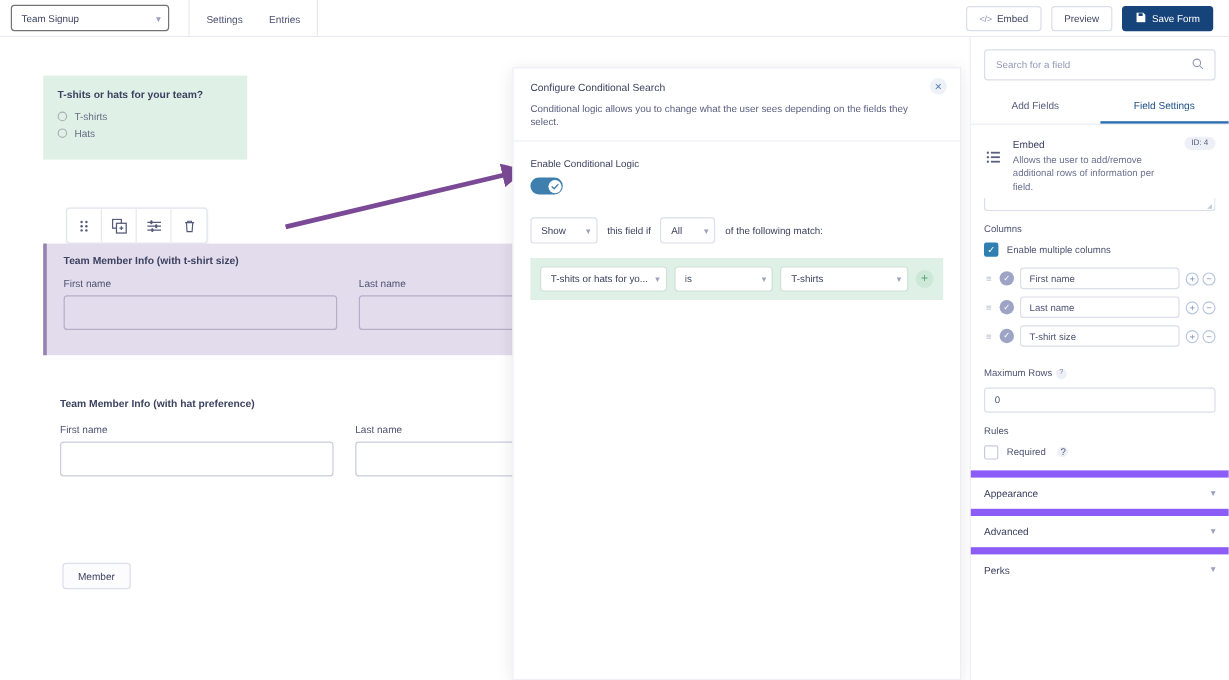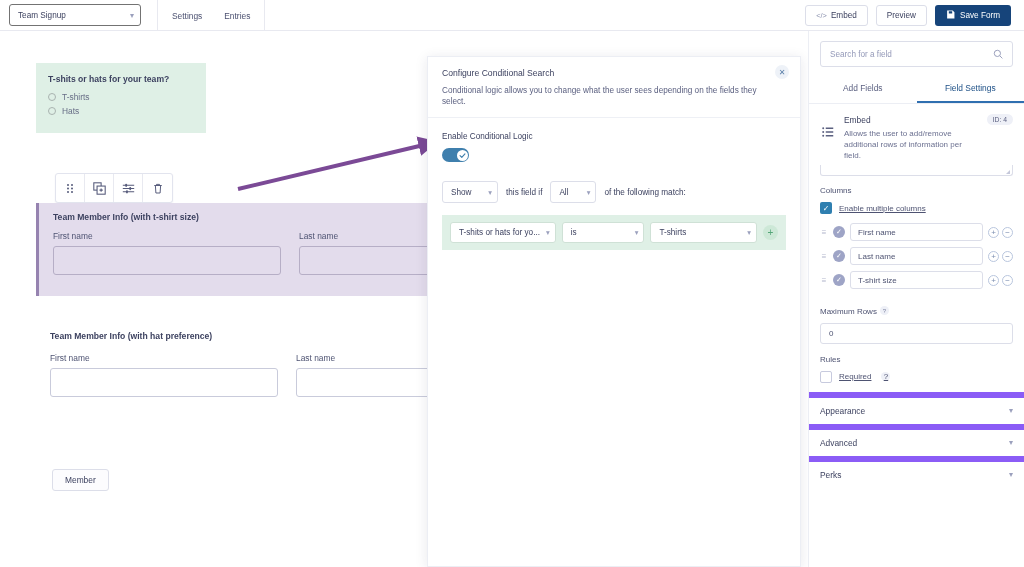--- a/index.html
+++ b/index.html
@@ -181,21 +181,21 @@
     border-left:4px solid transparent; border-bottom:4px solid #c5c8da;
   }
   .sec { padding: 10px 11px 0 11px; }
   .sec-lbl { font-size: 8px; color: #4e5372; margin-bottom: 7px; }
   .chk-row { display: flex; align-items: center; gap: 7px; margin-bottom: 9px; }
   .chk {
     width: 12px; height: 12px; border-radius: 2px; background: #2f7fb0;
     display: flex; align-items: center; justify-content: center; color: #fff; font-size: 8px;
   }
   .chk.empty { background: #fff; border: 1px solid #c7cade; }
-  .chk-row span { font-size: 8px; color: #4e5372; text-decoration: underline; }
+  .chk-row span { font-size: 8px; color: #4e5372; }
   .col-row { display: flex; align-items: center; gap: 5px; margin-bottom: 6px; }
   .drag-eq { color: #b3b7cc; font-size: 8px; width: 8px; text-align: center; }
   .circ-chk {
     width: 12px; height: 12px; border-radius: 50%; background: #9ea4c6;
     display: flex; align-items: center; justify-content: center; color: #fff; font-size: 7px;
   }
   .col-inp {
     flex: 1; height: 18px; border: 1px solid #dcdee9; border-radius: 3px;
     display: flex; align-items: center; padding-left: 7px; font-size: 8px; color: #4e5372;
   }

